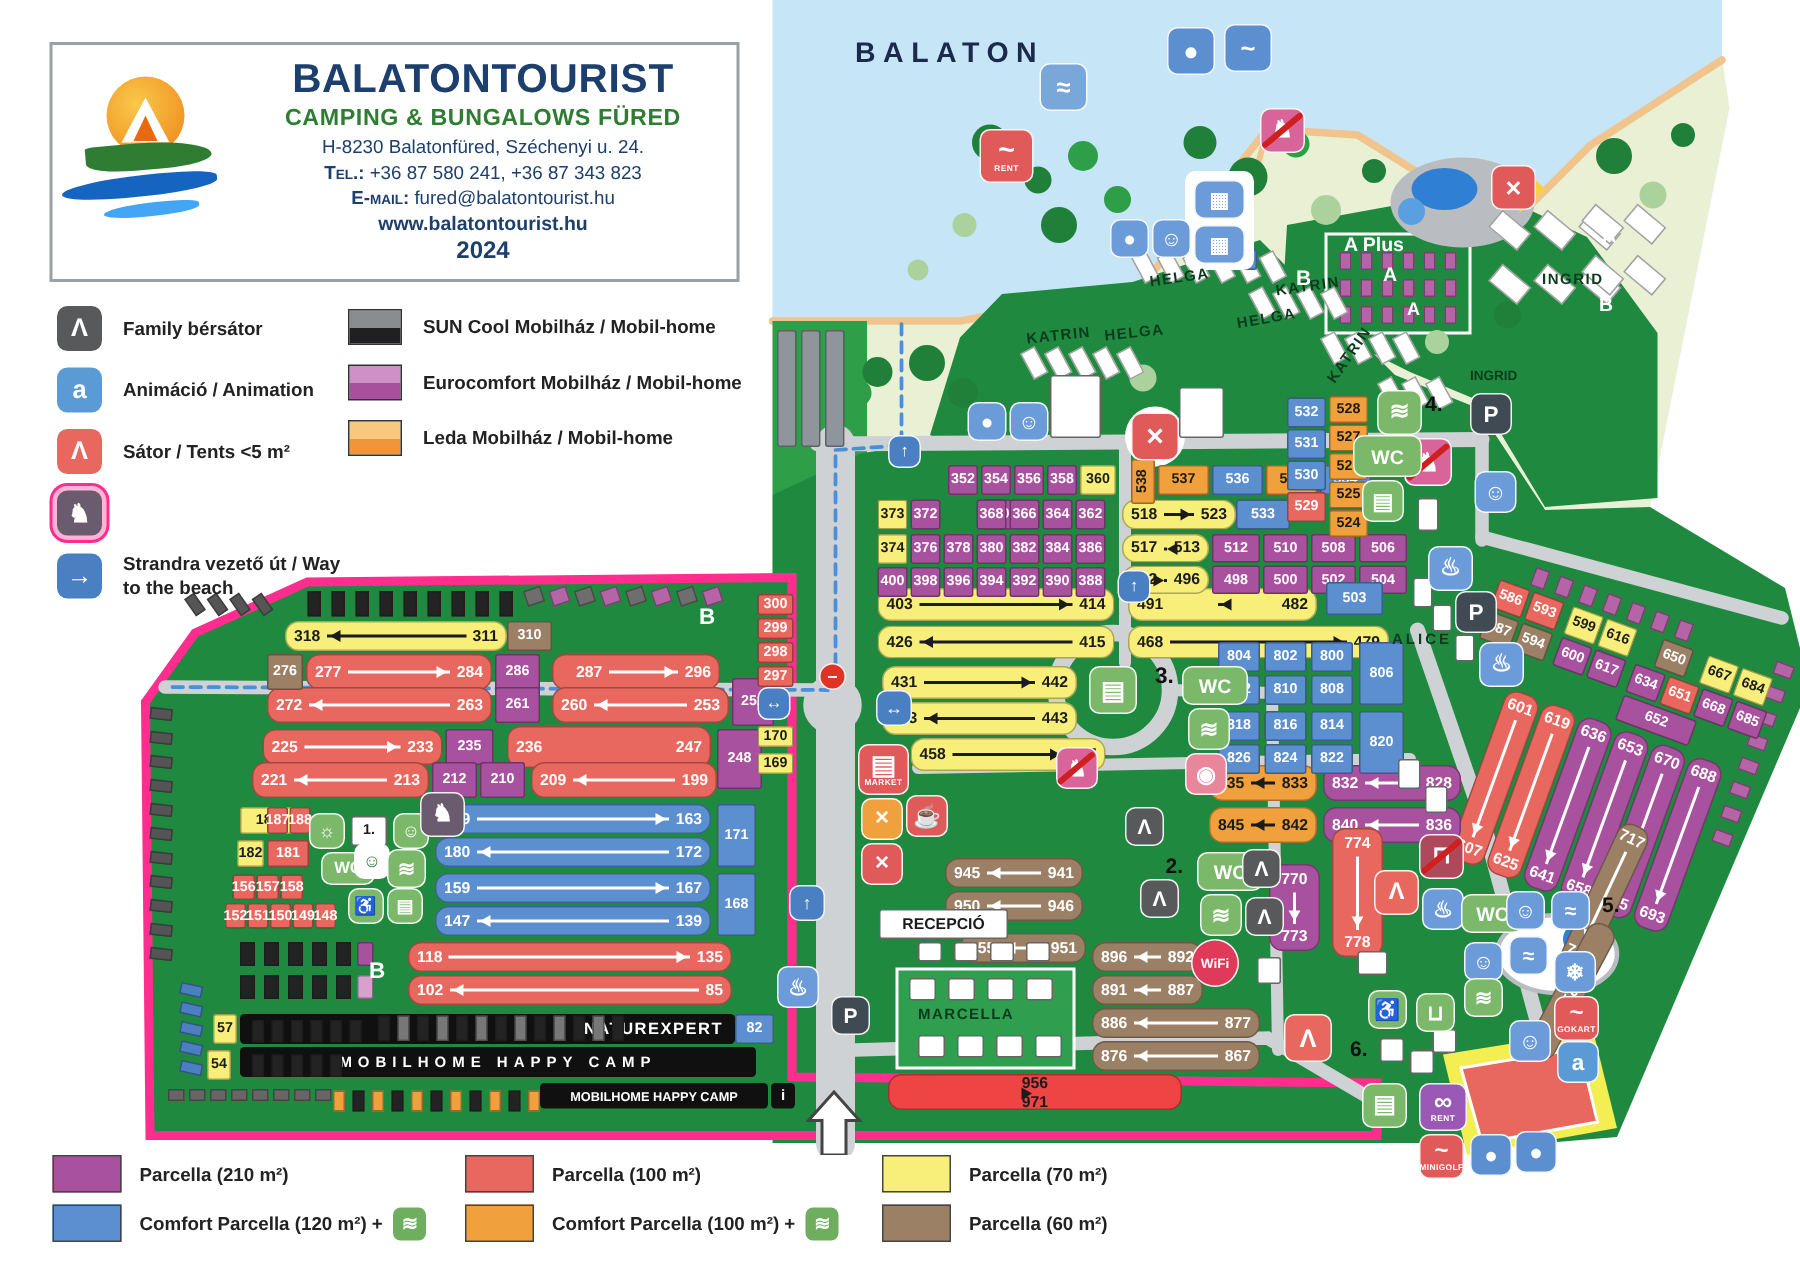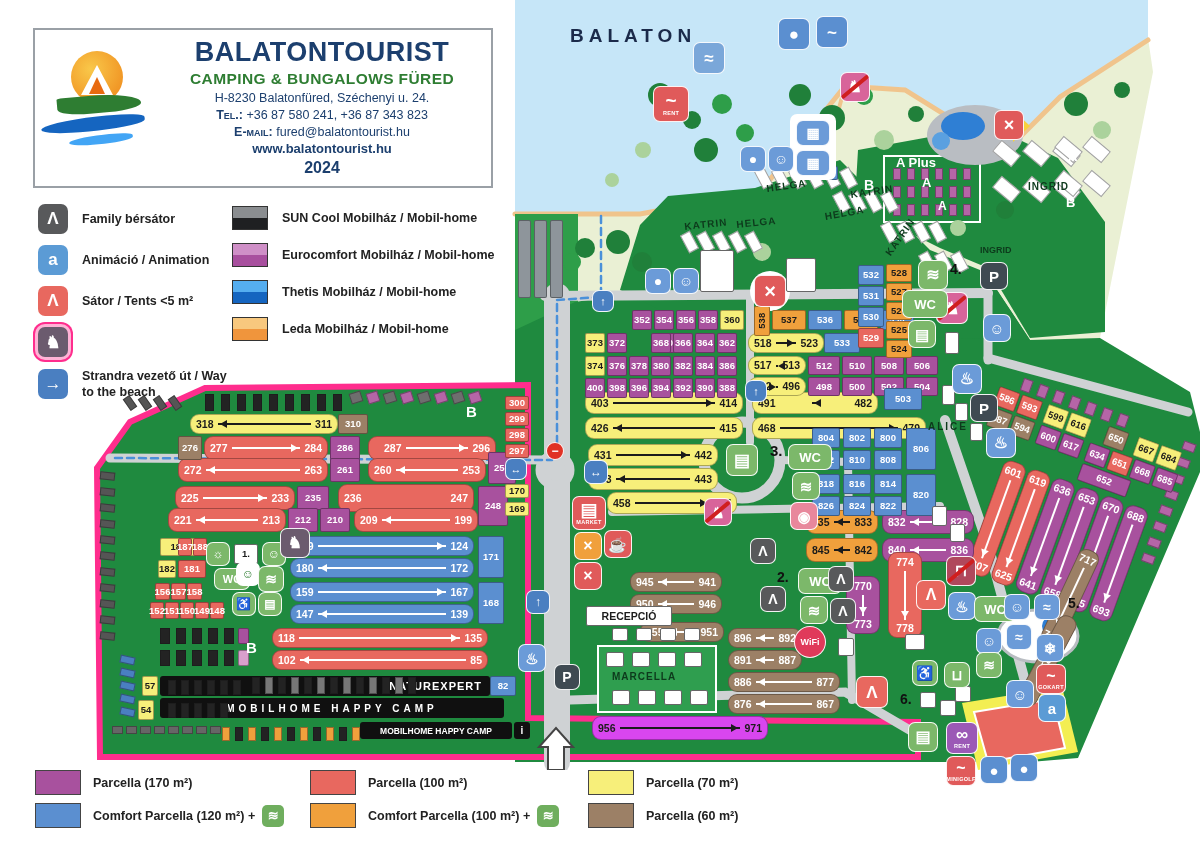--- a/index.html
+++ b/index.html
@@ -220,21 +220,21 @@
       <div class="strip" style="left: 190px; top: 414px; width: 148px; height: 20px; background: rgb(247, 239, 122); color: rgb(27, 27, 27);">
         <span>318</span>
         <i class="arr l"></i>
         <span>311</span>
       </div>
       <div class="strip" style="left: 204px; top: 436px; width: 124px; height: 24px; background: rgb(232, 104, 95); color: rgb(255, 255, 255);">
         <span>277</span>
         <i class="arr r"></i>
         <span>284</span>
       </div>
-      <div class="strip" style="left: 368px; top: 436px; width: 128px; height: 24px; background: rgb(232, 104, 95); color: rgb(255, 255, 255); padding-left: 15px;">
+      <div class="strip" style="left: 368px; top: 436px; width: 112px; height: 24px; background: rgb(232, 104, 95); color: rgb(255, 255, 255); padding-left: 15px;">
         <span>287</span>
         <i class="arr r"></i>
         <span>296</span>
       </div>
       <div class="strip" style="left: 178px; top: 458px; width: 150px; height: 24px; background: rgb(232, 104, 95); color: rgb(255, 255, 255);">
         <span>272</span>
         <i class="arr l"></i>
         <span>263</span>
       </div>
       <div class="strip" style="left: 368px; top: 458px; width: 118px; height: 24px; background: rgb(232, 104, 95); color: rgb(255, 255, 255);">
@@ -258,21 +258,21 @@
         <span>213</span>
       </div>
       <div class="strip" style="left: 354px; top: 508px; width: 124px; height: 24px; background: rgb(232, 104, 95); color: rgb(255, 255, 255);">
         <span>209</span>
         <i class="arr l"></i>
         <span>199</span>
       </div>
       <div class="strip" style="left: 290px; top: 536px; width: 184px; height: 20px; background: rgb(91, 143, 208); color: rgb(255, 255, 255);">
         <span>189</span>
         <i class="arr r"></i>
-        <span>124</span>
+        <span>163</span>
       </div>
       <div class="strip" style="left: 290px; top: 558px; width: 184px; height: 20px; background: rgb(91, 143, 208); color: rgb(255, 255, 255);">
         <span>180</span>
         <i class="arr l"></i>
         <span>172</span>
       </div>
       <div class="strip" style="left: 290px; top: 582px; width: 184px; height: 20px; background: rgb(91, 143, 208); color: rgb(255, 255, 255);">
         <span>159</span>
         <i class="arr r"></i>
         <span>167</span>
@@ -355,36 +355,36 @@
       <div class="strip" style="left: 640px; top: 622px; width: 84px; height: 20px; background: rgb(156, 128, 102); color: rgb(255, 255, 255);">
         <span>955</span>
         <i class="arr l"></i>
         <span>951</span>
       </div>
       <div class="strip" style="left: 728px; top: 628px; width: 74px; height: 20px; background: rgb(156, 128, 102); color: rgb(255, 255, 255);">
         <span>896</span>
         <i class="arr l"></i>
         <span>892</span>
       </div>
-      <div class="strip" style="left: 728px; top: 650px; width: 74px; height: 20px; background: rgb(156, 128, 102); color: rgb(255, 255, 255); border-radius: 10px;">
+      <div class="strip" style="left: 728px; top: 650px; width: 74px; height: 20px; background: rgb(156, 128, 102); color: rgb(255, 255, 255);">
         <span>891</span>
         <i class="arr l"></i>
         <span>887</span>
       </div>
       <div class="strip" style="left: 728px; top: 672px; width: 112px; height: 20px; background: rgb(156, 128, 102); color: rgb(255, 255, 255);">
         <span>886</span>
         <i class="arr l"></i>
         <span>877</span>
       </div>
       <div class="strip" style="left: 728px; top: 694px; width: 112px; height: 20px; background: rgb(156, 128, 102); color: rgb(255, 255, 255);">
         <span>876</span>
         <i class="arr l"></i>
         <span>867</span>
       </div>
-      <div class="strip" style="left: 592px; top: 716px; width: 176px; height: 24px; background: #d946ef; color: rgb(27, 27, 27);">
+      <div class="strip" style="left: 592px; top: 716px; width: 196px; height: 24px; background: #ef4444; color: rgb(27, 27, 27); flex-direction: column;">
         <span>956</span>
         <i class="arr r"></i>
         <span>971</span>
       </div>
       <div class="strip" style="left: 806px; top: 510px; width: 72px; height: 24px; background: rgb(240, 160, 60); color: rgb(27, 27, 27);">
         <span>835</span>
         <i class="arr l"></i>
         <span>833</span>
       </div>
       <div class="strip" style="left: 882px; top: 510px; width: 92px; height: 24px; background: rgb(168, 81, 158); color: rgb(255, 255, 255);">
@@ -1215,32 +1215,28 @@
 <div id="legend-mobil">
       <div class="mrow">
         <div class="mchip" style="background: linear-gradient(rgb(138, 141, 144) 0px, rgb(138, 141, 144) 52%, rgb(31, 32, 34) 52%, rgb(31, 32, 34) 100%);"></div>
         <div class="mlab">SUN Cool Mobilház / Mobil-home</div>
       </div>
       <div class="mrow">
         <div class="mchip" style="background: linear-gradient(rgb(207, 143, 199) 0px, rgb(207, 143, 199) 52%, rgb(168, 79, 158) 52%, rgb(168, 79, 158) 100%);"></div>
         <div class="mlab">Eurocomfort Mobilház / Mobil-home</div>
       </div>
       <div class="mrow">
-        <div class="mchip" style="background: linear-gradient(rgb(85, 174, 240) 0px, rgb(85, 174, 240) 52%, rgb(21, 101, 192) 52%, rgb(21, 101, 192) 100%);"></div>
-        <div class="mlab">Thetis Mobilház / Mobil-home</div>
-      </div>
-      <div class="mrow">
         <div class="mchip" style="background: linear-gradient(rgb(248, 200, 126) 0px, rgb(248, 200, 126) 52%, rgb(240, 149, 60) 52%, rgb(240, 149, 60) 100%);"></div>
         <div class="mlab">Leda Mobilház / Mobil-home</div>
       </div>
     </div>
 
 <div class="prow" style="left: 35px; top: 770px;">
       <div class="pchip" style="background: rgb(168, 81, 158);"></div>
-      <div class="plab">Parcella (170 m²)</div>
+      <div class="plab">Parcella (210 m²)</div>
     </div>
     <div class="prow" style="left: 35px; top: 803px;">
       <div class="pchip" style="background: rgb(91, 143, 208);"></div>
       <div class="plab">Comfort Parcella (120 m²) +</div>
       <div class="pshower">≋</div>
     </div>
     <div class="prow" style="left: 310px; top: 770px;">
       <div class="pchip" style="background: rgb(232, 104, 95);"></div>
       <div class="plab">Parcella (100 m²)</div>
     </div>

